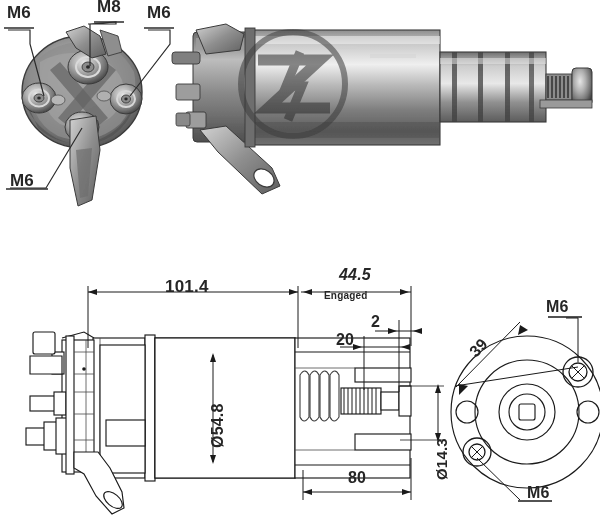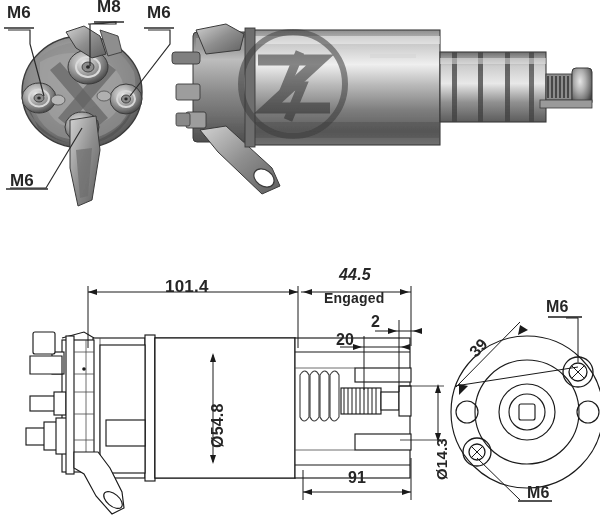--- a/index.html
+++ b/index.html
@@ -10,21 +10,21 @@
   }
   #sheet{position:absolute;inset:0;width:600px;height:530px;}
   .lbl{
     position:absolute;font-family:"Liberation Sans", sans-serif;
     font-weight:700;color:#262626;white-space:nowrap;
     letter-spacing:.2px;
   }
   .lbl.s17{font-size:17px;}
   .lbl.s16{font-size:16px;}
   .lbl.s15{font-size:15px;}
-  .lbl.s14{font-size:14px;}
+  .lbl.s14{font-size:10px;}
   .lbl.vert{transform:rotate(-90deg);transform-origin:left top;}
   .lbl.rot39{transform:rotate(-45deg);transform-origin:left top;}
   .lbl.eng{font-weight:600;}
 </style>
 </head>
 <body>
 
 <svg id="sheet" viewBox="0 0 600 530" xmlns="http://www.w3.org/2000/svg">
 
   <defs>
@@ -354,17 +354,17 @@
 <div class="lbl s17" style="left:147px;top:3px;">M6</div>
 <div class="lbl s17" style="left:10px;top:171px;">M6</div>
 
 <div class="lbl s17" style="left:165px;top:269px;margin-top:8px;">101.4</div>
 <div class="lbl s16" style="left:339px;top:266px;font-style:italic;">44.5</div>
 <div class="lbl s14 eng" style="left:324px;top:290px;">Engaged</div>
 <div class="lbl s16" style="left:371px;top:313px;">2</div>
 <div class="lbl s16" style="left:336px;top:331px;">20</div>
 <div class="lbl s16 vert" style="left:209px;top:448px;">Ø54.8</div>
 <div class="lbl s15 vert" style="left:433px;top:480px;">Ø14.3</div>
-<div class="lbl s16" style="left:348px;top:469px;">91</div>
+<div class="lbl s16" style="left:348px;top:469px;">80</div>
 
 <div class="lbl s16 rot39" style="left:466px;top:348px;">39</div>
 <div class="lbl s16" style="left:546px;top:298px;">M6</div>
 <div class="lbl s16" style="left:527px;top:484px;">M6</div>
 
 </body></html>

